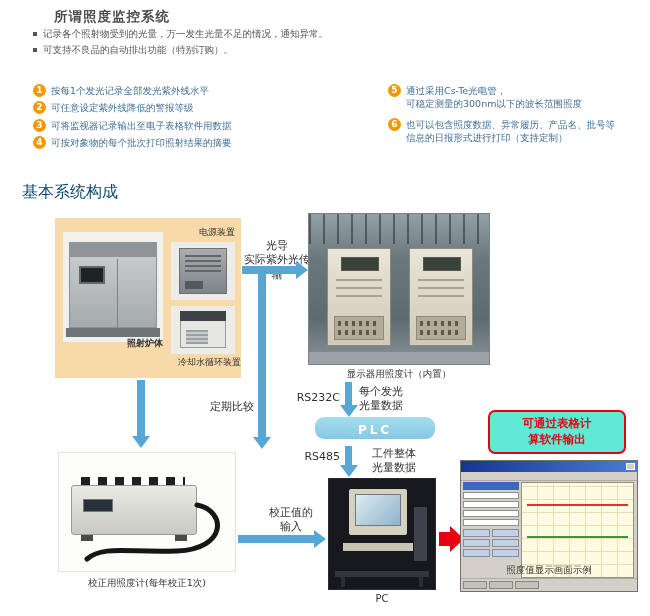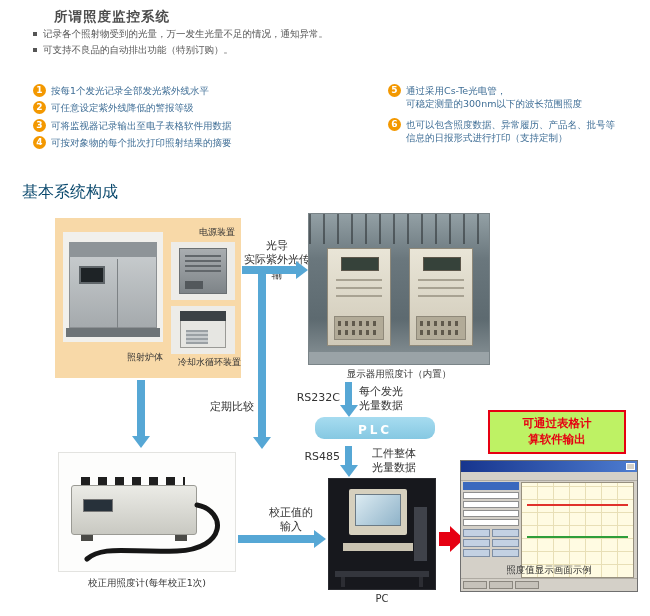--- a/index.html
+++ b/index.html
@@ -30,21 +30,21 @@
   .lbl { position:absolute; font-size:11px; color:#333; line-height:1.3; }
   .pre { white-space:pre-line; }
   .ctr { text-align:center; }
   .rgt { text-align:right; }
 
   
   .equip-panel { position:absolute; left:55px; top:218px; width:186px; height:160px;
                  background:#f8d9a8; }
   .panel-lbl { position:absolute; font-size:9px; color:#333; text-align:right; }
   .pl-power   { left:116px; top:8px;   width:64px; }
-  .pl-furnace { left:8px;   top:133px; width:100px; }
+  .pl-furnace { left:8px;   top:119px; width:100px;font-weight:bold; }
   .pl-cooling { left:100px; top:138px; width:86px; }
 
   .photo { position:absolute; overflow:hidden; }
 
   
   .furnace { left:8px; top:14px; width:100px; height:110px; background:#f1f0ec; }
   .f-body { position:absolute; left:6px; top:10px; right:6px; bottom:14px;
             background:linear-gradient(180deg,#ccd0d2,#a5aaad); border:1px solid #8c9093; }
   .f-top  { position:absolute; left:6px; top:10px; right:6px; height:15px; background:#8e9498; }
   .f-win  { position:absolute; left:16px; top:34px; width:26px; height:18px;
@@ -125,21 +125,21 @@
               border-top:12px solid #56a7d5; }
   .ah-right { border-top:9px solid transparent; border-bottom:9px solid transparent;
               border-left:12px solid #56a7d5; }
   .ar-red   { position:absolute; background:#e60012; }
   .ah-red   { position:absolute; width:0; height:0;
               border-top:13px solid transparent; border-bottom:13px solid transparent;
               border-left:14px solid #e60012; }
 
   
   .note-box { position:absolute; left:488px; top:410px; width:138px; height:44px;
-              border:2.5px solid #e60012; border-radius:0; background:#bef264;
+              border:2.5px solid #e60012; border-radius:7px; background:#5eead4;
               display:flex; align-items:center; justify-content:center;
               font-size:11.5px; font-weight:bold; color:#e60012; line-height:1.35;
               text-align:center; white-space:pre-line; }
 
   
   .mini { left:460px; top:460px; width:178px; height:132px; background:#d4d0c8; border:1px solid #6f6f6f; }
   .mini-title { position:absolute; top:0; left:0; right:0; height:11px;
                 background:linear-gradient(90deg,#17358e,#4d7cd0); }
   .mini-close { position:absolute; top:2px; right:2px; width:9px; height:7px;
                 background:#d4d0c8; border:1px solid #fff; }

